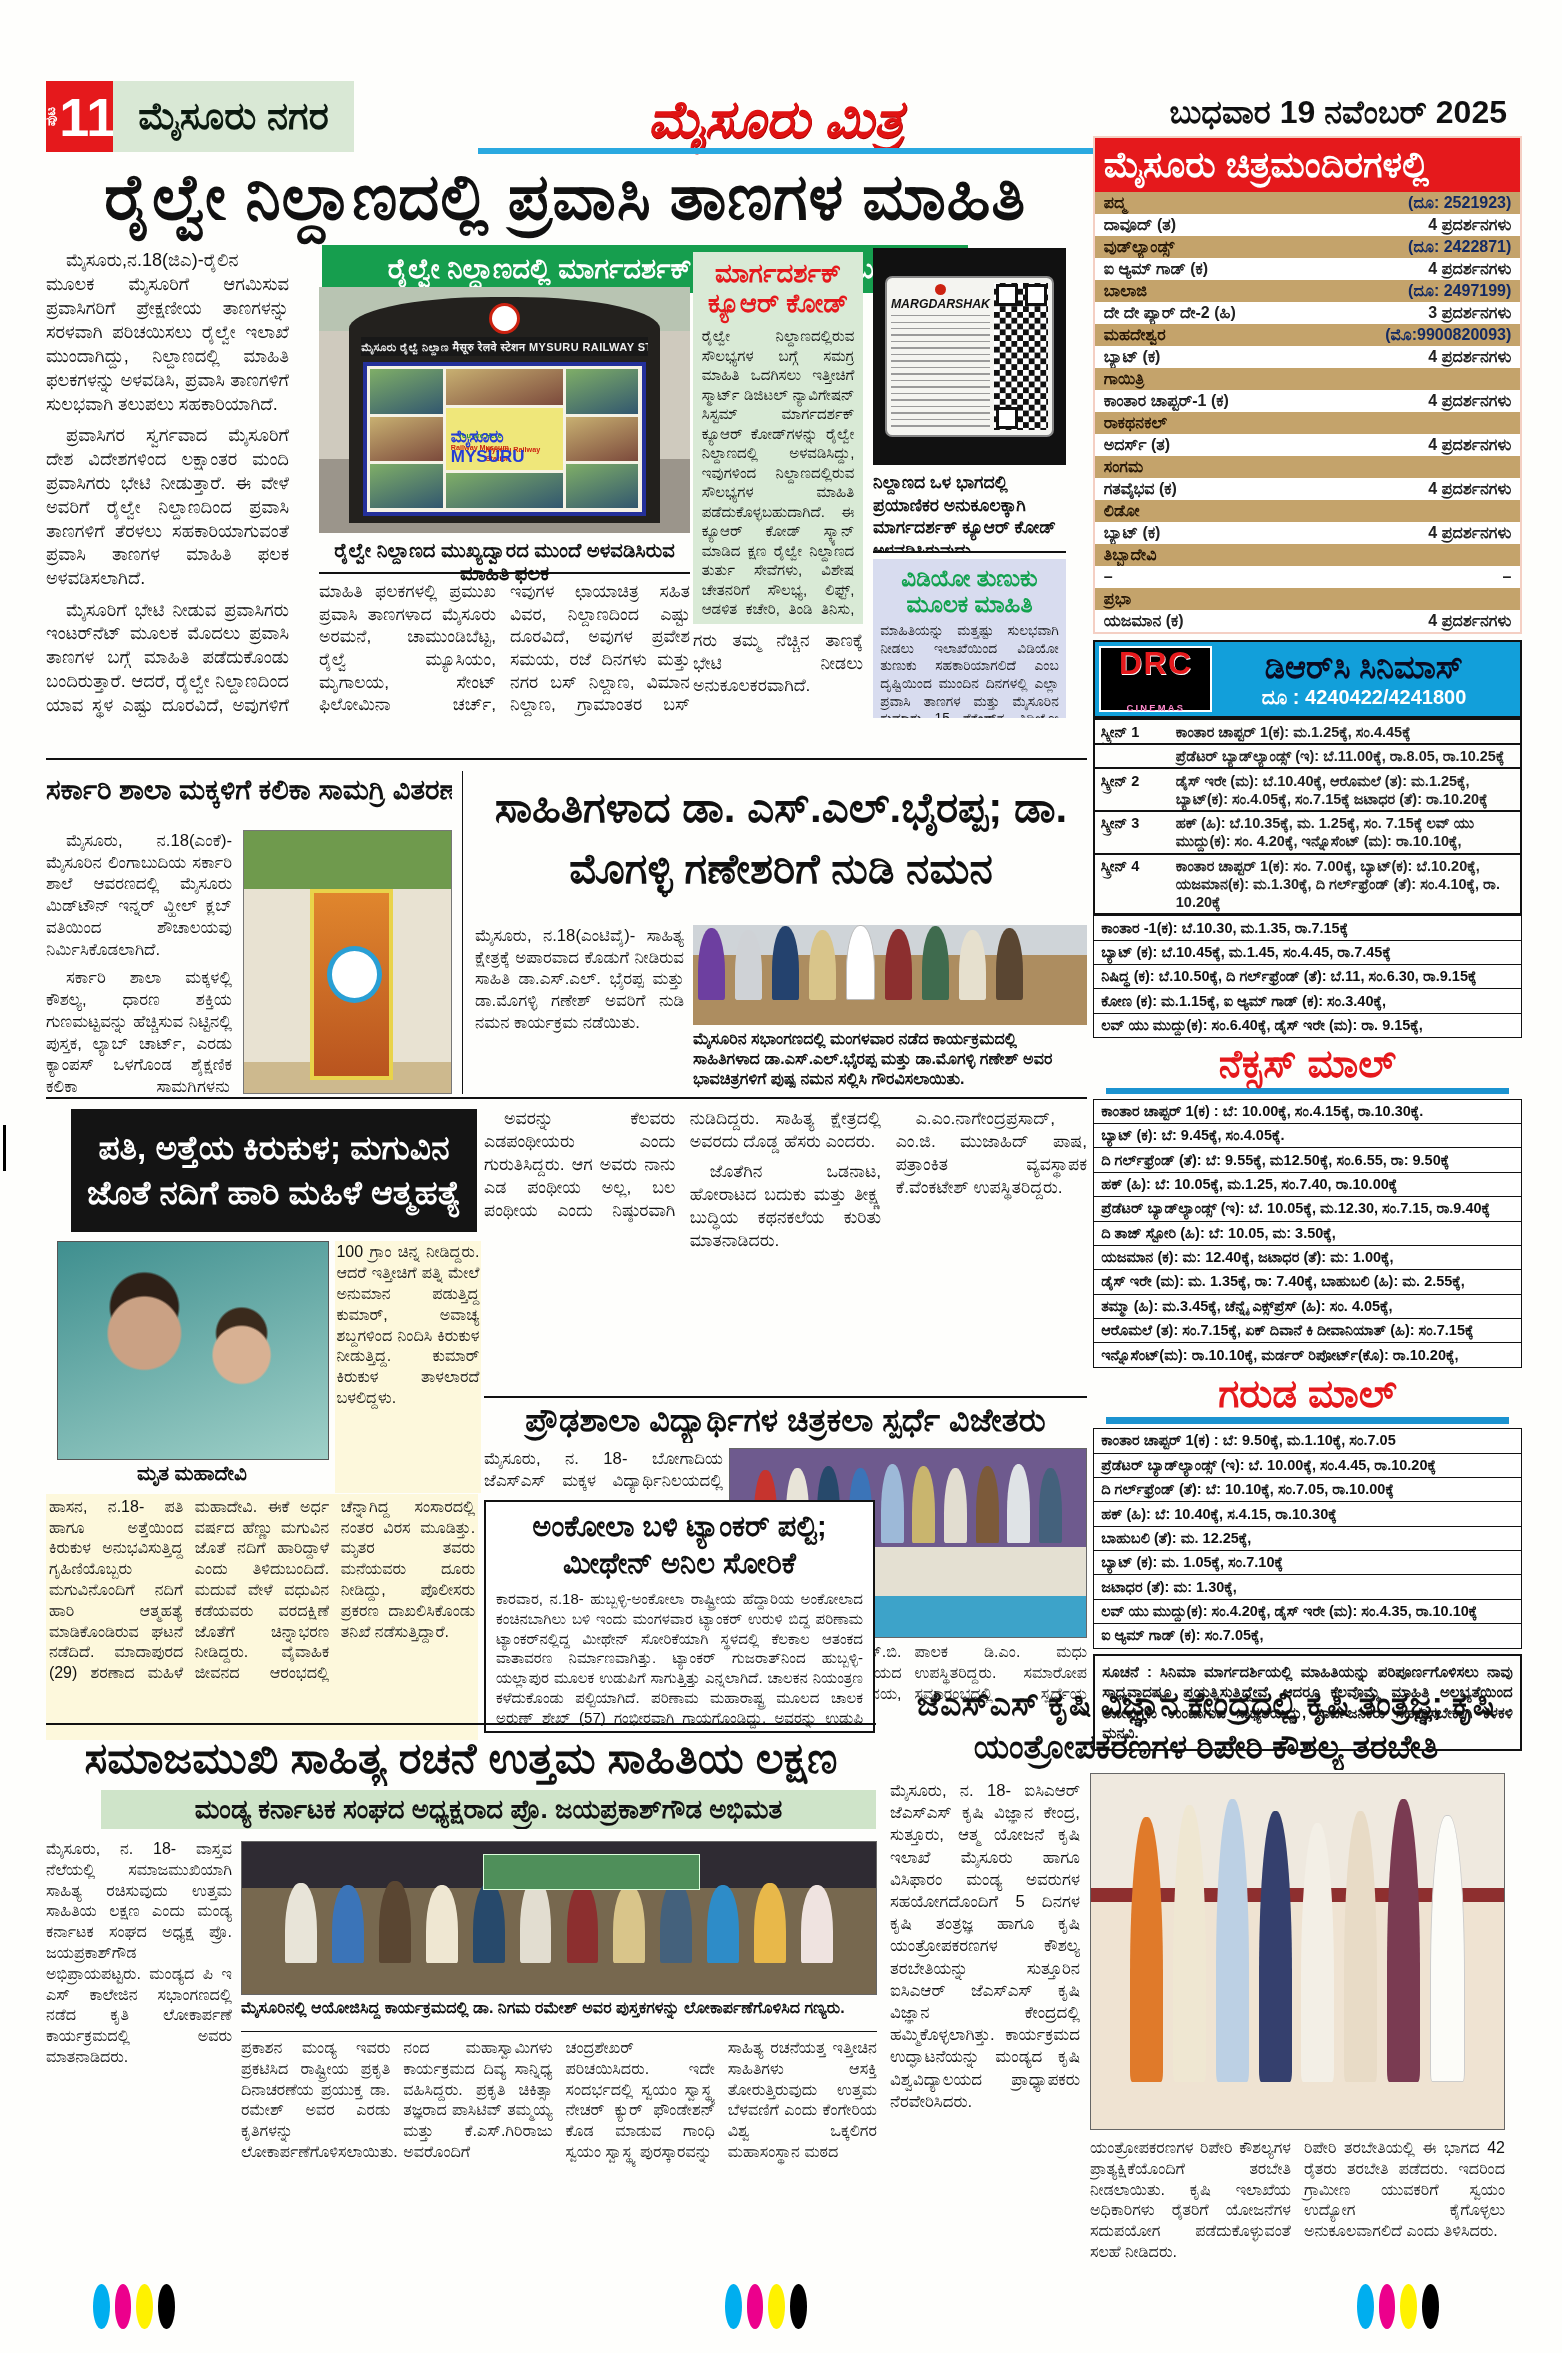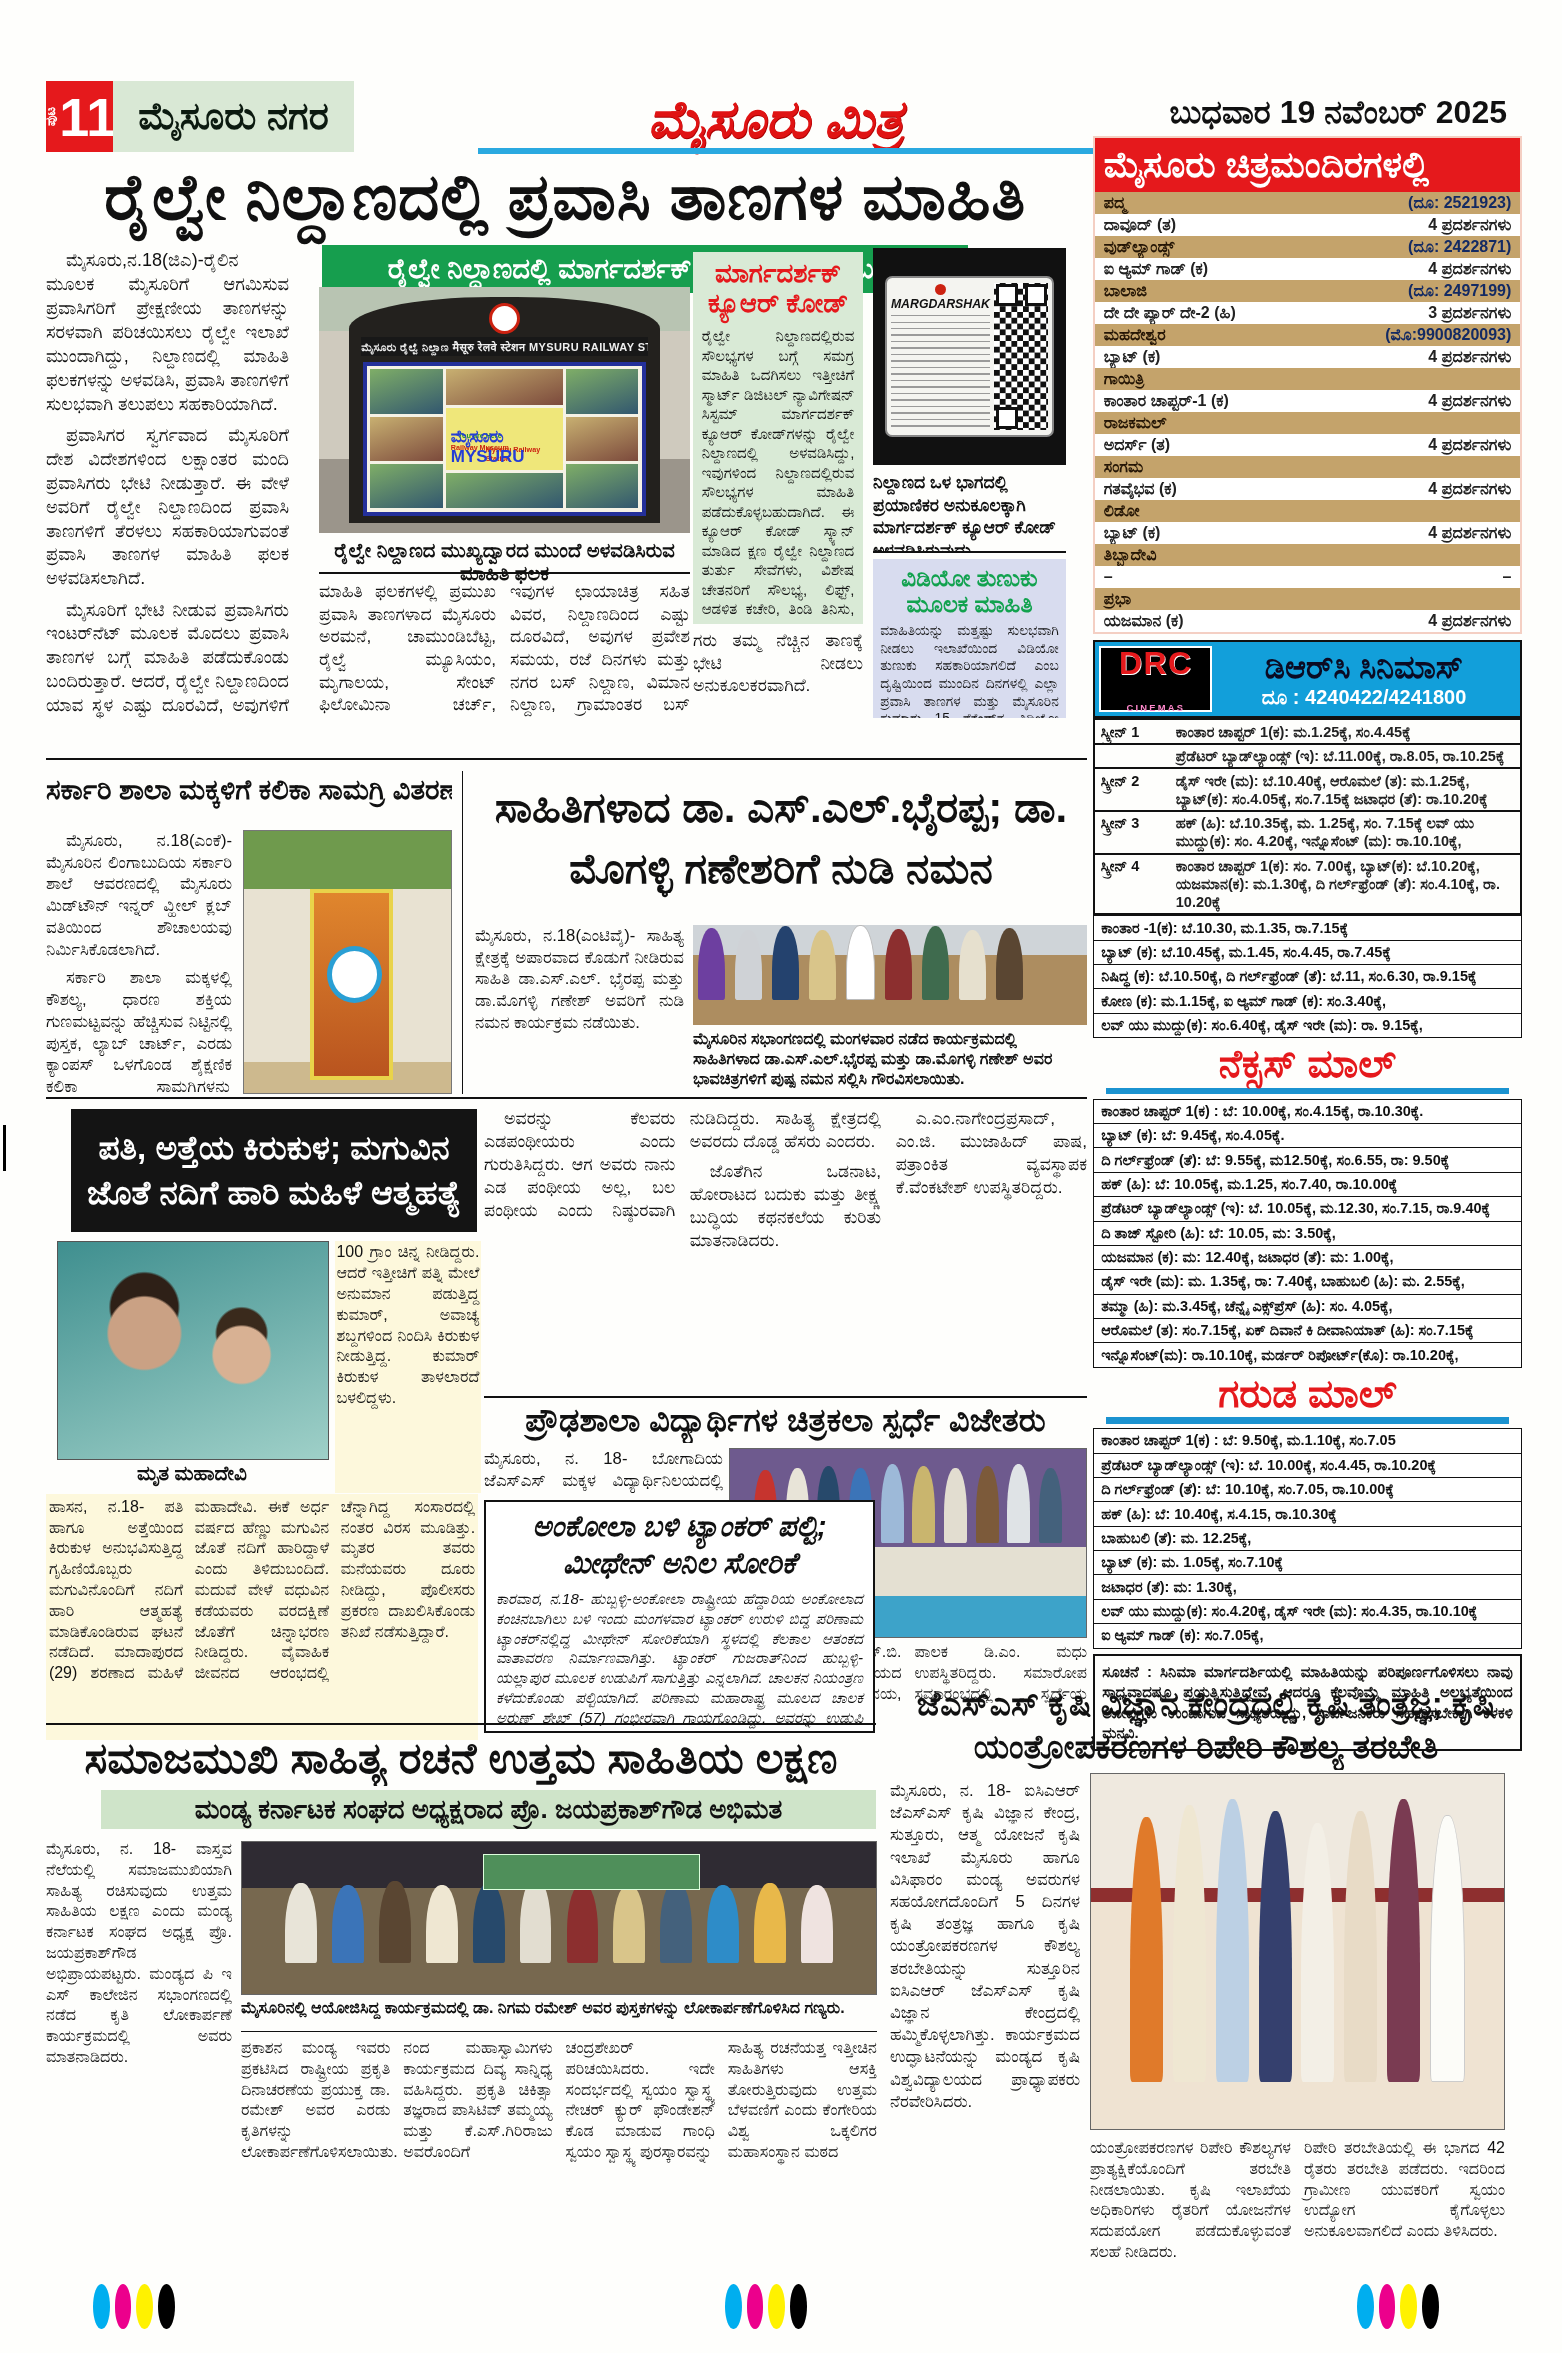--- a/index.html
+++ b/index.html
@@ -102,21 +102,21 @@
             column-count:3;column-gap:11.6px;padding:2.9px;box-sizing:border-box;}
   .midcols{left:484px;top:1107px;width:603px;height:283px;font-size:17.4px;line-height:1.32;
            column-count:3;column-gap:14.5px;}
   .art-hl{left:484px;top:1396px;width:603px;height:45px;border-top:2.2px solid #111;font-size:32px;font-weight:bold;
           display:flex;align-items:center;justify-content:center;white-space:nowrap;}
   .art-body{left:484px;top:1448px;width:239px;height:48px;font-size:16.7px;line-height:1.3;}
   .art-photo{left:729px;top:1448px;width:358px;height:190px;border:1.4px solid #666;
              background:linear-gradient(180deg,#6e5a8e 0 52%,#e4e0d2 52% 78%,#3da3c9 78% 100%);
              display:flex;align-items:flex-end;justify-content:center;padding-bottom:6%;box-sizing:border-box;}
   .art-cap{left:729px;top:1642px;width:358px;height:99px;font-size:16px;line-height:1.3;column-count:2;column-gap:13px;}
-  .met-box{left:484px;top:1500px;width:391px;height:233px;border:2.9px solid #111;padding:5.8px 10px;box-sizing:border-box;background:#fff;font-style:italic;}
+  .met-box{left:484px;top:1500px;width:391px;height:233px;border:2.9px solid #111;padding:5.8px 10px;box-sizing:border-box;background:#fff;}
   .met-box .t{font-size:29px;font-weight:bold;text-align:center;line-height:1.3;margin-bottom:5.8px;}
   .met-box .b{font-size:15px;line-height:1.32;text-align:justify;}
   
   .lit-hl{left:46px;top:1731px;width:830px;height:55px;font-size:43px;font-weight:bold;
           display:flex;align-items:center;justify-content:center;white-space:nowrap;}
   .lit-sub{left:101px;top:1790px;width:775px;height:39px;background:#cfe4c9;font-size:26px;font-weight:bold;
            display:flex;align-items:center;justify-content:center;}
   .lit-col1{left:46px;top:1839px;width:186px;height:429px;font-size:16px;line-height:1.3;}
   .lit-photo{left:241px;top:1841px;width:636px;height:154px;border:1.4px solid #666;
              background:linear-gradient(180deg,#2f2b33 0 30%,#77684f 30% 100%);
@@ -406,21 +406,21 @@
             <span>ಗಾಯಿತ್ರಿ</span>
             <span class="ph"></span>
           </div>
           <div class="trow movie">
             <span>ಕಾಂತಾರ ಚಾಪ್ಟರ್-1 (ಕ)</span>
             <span>4 ಪ್ರದರ್ಶನಗಳು</span>
           </div>
         </div>
           <div>
           <div class="trow name">
-            <span>ರಾಜಕಮಲ್</span>
+            <span>ರಾಕಥನಕಲ್</span>
             <span class="ph"></span>
           </div>
           <div class="trow movie">
             <span>ಅದರ್ಸ್ (ತ)</span>
             <span>4 ಪ್ರದರ್ಶನಗಳು</span>
           </div>
         </div>
           <div>
           <div class="trow name">
             <span>ಸಂಗಮ</span>

